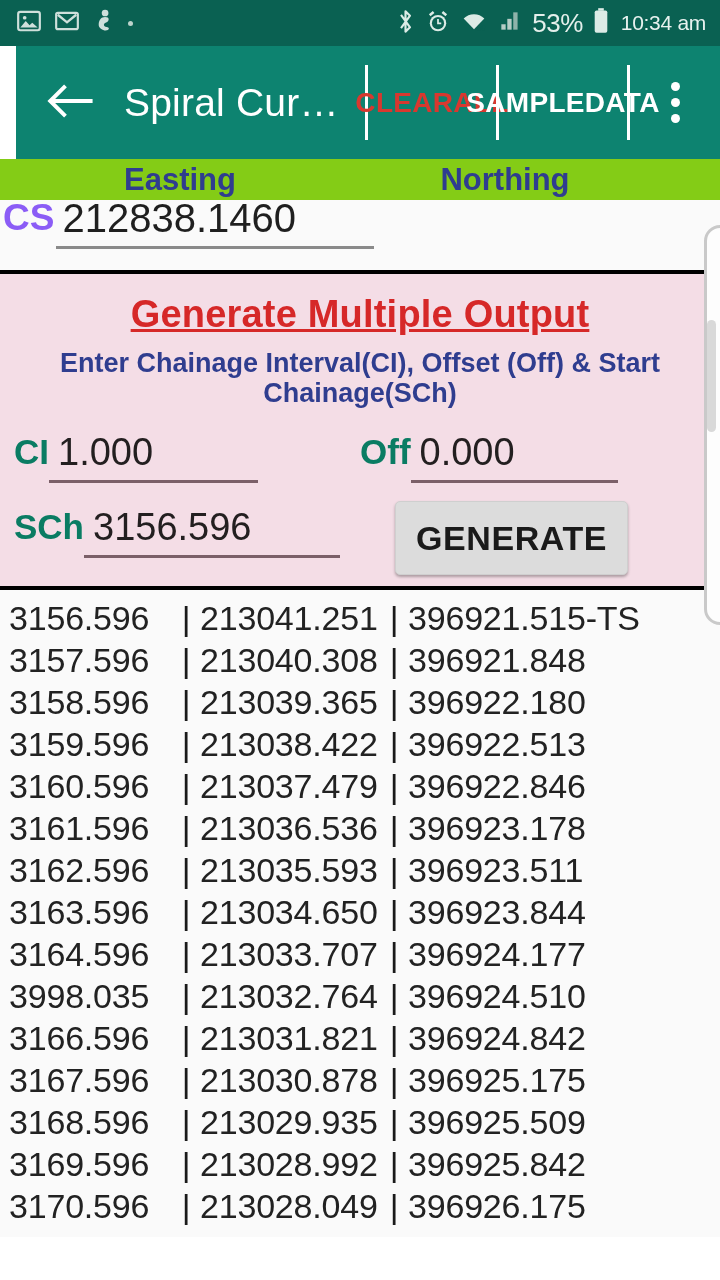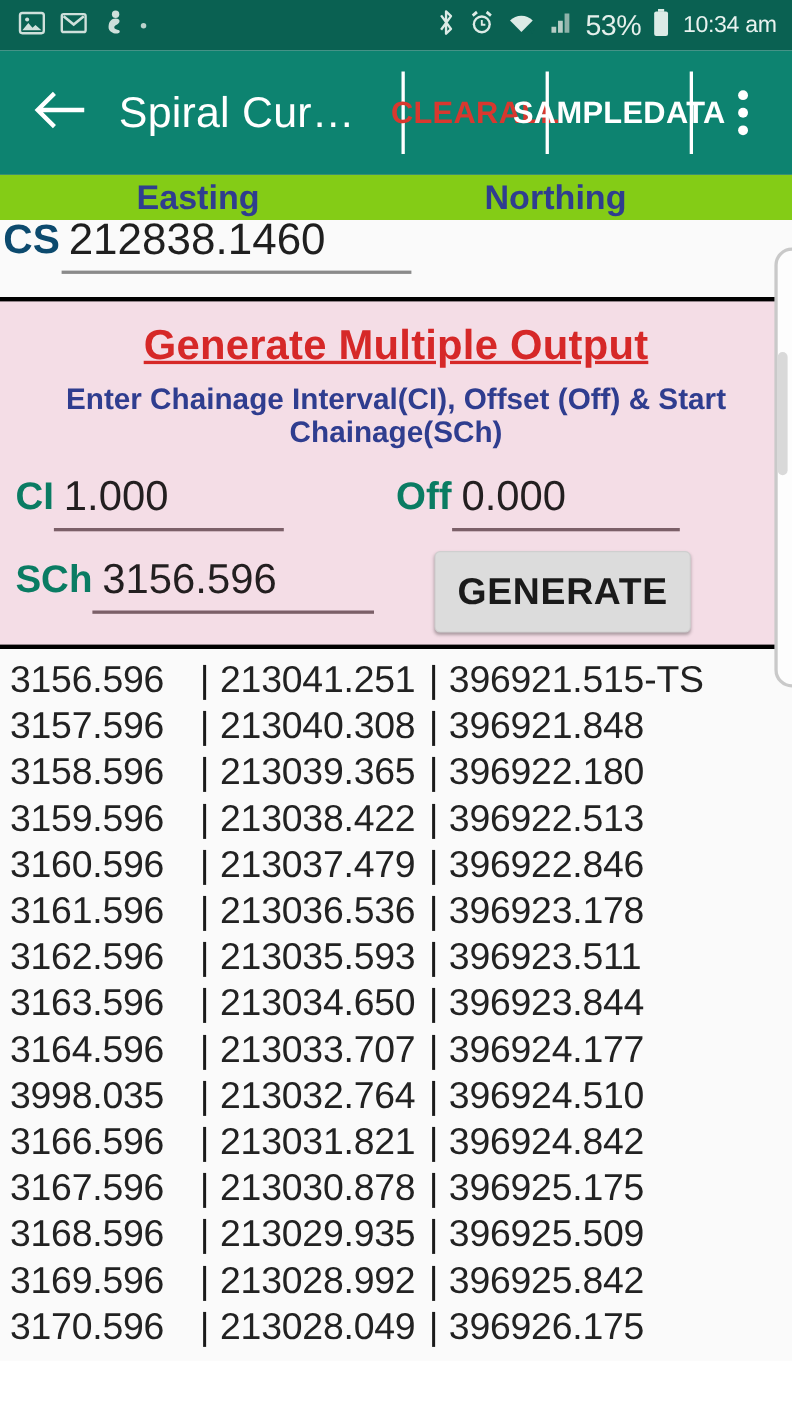--- a/index.html
+++ b/index.html
@@ -47,20 +47,21 @@
     background: #bcd3cc; display: inline-block;
   }
 
   
   .app-bar {
     height: 113px;
     background: #0d8370;
     display: flex;
     align-items: stretch;
     position: relative;
+    margin-left: 16px;
   }
   .ab-back {
     width: 108px;
     display: flex; align-items: center; justify-content: center;
   }
   .ab-title {
     flex: 1;
     display: flex; align-items: center;
     color: #ffffff;
     font-size: 39px;
@@ -136,21 +137,21 @@
     font-size: 33px;
     font-weight: bold;
   }
   .cs-row {
     position: absolute;
     left: 0; right: 0; top: 28px;
     display: flex;
     align-items: flex-start;
   }
   .cs-label {
-    color: #0c4a6e;
+    color: #8b5cf6;
     font-size: 37px;
     font-weight: bold;
     line-height: 54px;
     padding-left: 3px;
     text-align: right;
   }
   .cs-field {
     border-bottom: 3px solid #8a8a8a;
     height: 58px;
     font-size: 40px;

